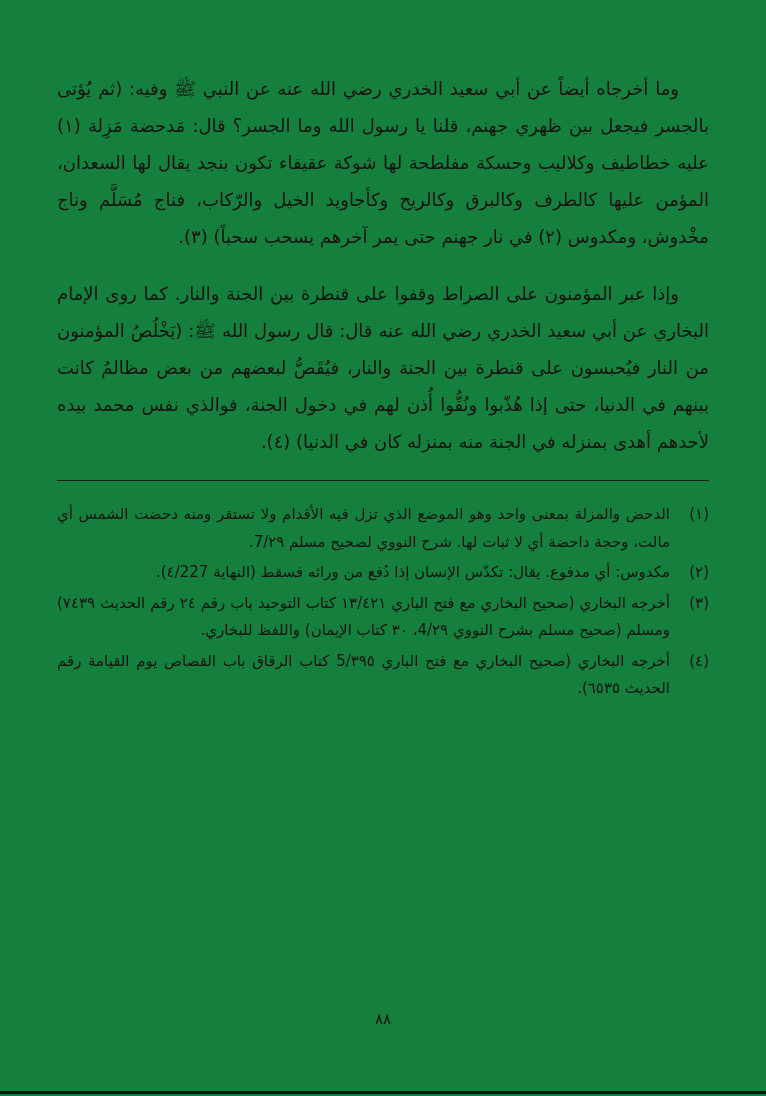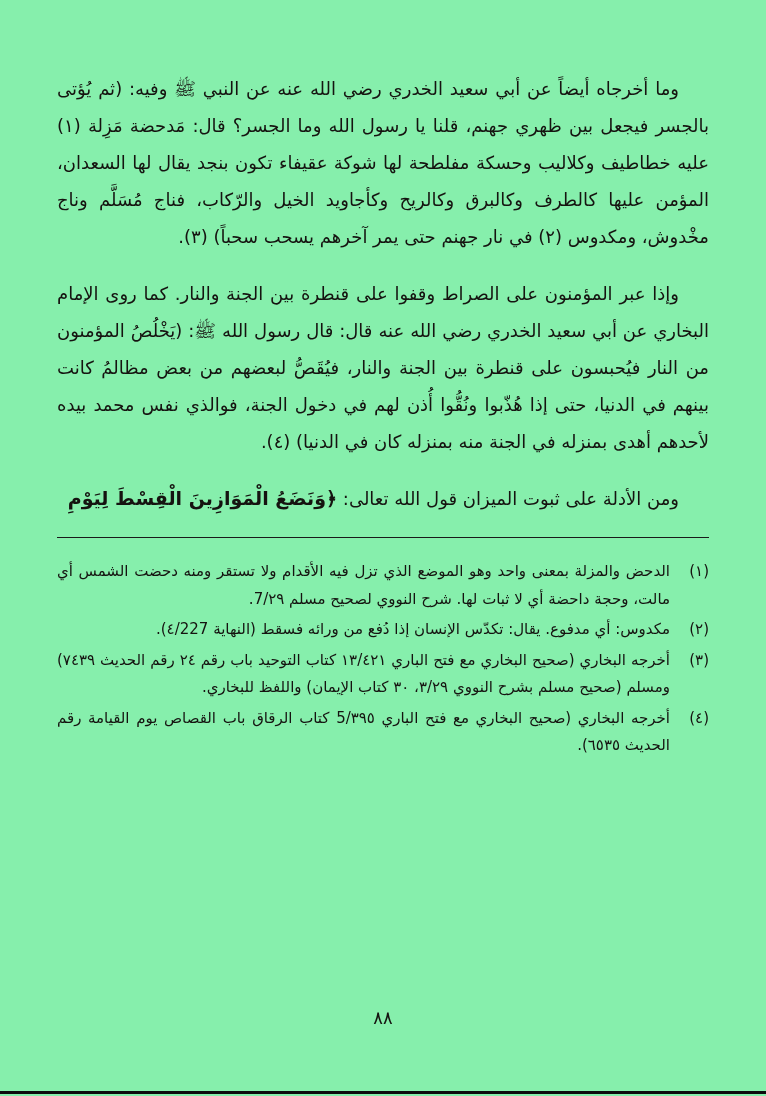--- a/index.html
+++ b/index.html
@@ -5,21 +5,21 @@
   html, body {
     margin: 0;
     padding: 0;
     background: #ffffff;
   }
   .page {
     position: relative;
     width: 766px;
     height: 1096px;
     margin: 0 auto;
-    background: #86efac;
+    background: #15803d;
     overflow: hidden;
     direction: rtl;
     color: #151310;
     font-family: "DejaVu Sans", sans-serif;
   }
   .text-block {
     position: absolute;
     top: 70px;
     right: 57px;
     width: 652px;
@@ -58,21 +58,21 @@
   }
   .fn-text {
     flex: 1;
   }
   .page-number {
     position: absolute;
     bottom: 68px;
     left: 0;
     width: 100%;
     text-align: center;
-    font-size: 18px;
+    font-size: 15px;
     letter-spacing: 2px;
   }
   .scan-edge {
     position: absolute;
     bottom: 2px;
     left: 0;
     width: 100%;
     height: 3px;
     background: #0c0c0c;
   }
@@ -82,39 +82,38 @@
 
 <div class="page">
 
   <div class="text-block">
 
     <p class="para">وما أخرجاه أيضاً عن أبي سعيد الخدري رضي الله عنه عن النبي ﷺ وفيه: (ثم يُؤتى بالجسر فيجعل بين ظهري جهنم، قلنا يا رسول الله وما الجسر؟ قال: مَدحضة مَزِلة (١) عليه خطاطيف وكلاليب وحسكة مفلطحة لها شوكة عقيفاء تكون بنجد يقال لها السعدان، المؤمن عليها كالطرف وكالبرق وكالريح وكأجاويد الخيل والرّكاب، فناج مُسَلَّم وناج مخْدوش، ومكدوس (٢) في نار جهنم حتى يمر آخرهم يسحب سحباً) (٣).</p>
 
     <p class="para">وإذا عبر المؤمنون على الصراط وقفوا على قنطرة بين الجنة والنار. كما روى الإمام البخاري عن أبي سعيد الخدري رضي الله عنه قال: قال رسول الله ﷺ: (يَخْلُصُ المؤمنون من النار فيُحبسون على قنطرة بين الجنة والنار، فيُقَصُّ لبعضهم من بعض مظالمُ كانت بينهم في الدنيا، حتى إذا هُذّبوا ونُقُّوا أُذن لهم في دخول الجنة، فوالذي نفس محمد بيده لأحدهم أهدى بمنزله في الجنة منه بمنزله كان في الدنيا) (٤).</p>
 
 
-    <p class="para"><span>ومن الأدلة على ثبوت الميزان قول الله تعالى: </span><span class="verse">﴿وَنَضَعُ الْمَوَازِينَ الْقِسْطَ لِيَوْمِ</span></p>
 
     <hr class="fn-sep">
 
     <section class="footnotes">
 
       <div class="footnote">
         <span class="fn-marker">(١)</span>
         <span class="fn-text">الدحض والمزلة بمعنى واحد وهو الموضع الذي تزل فيه الأقدام ولا تستقر ومنه دحضت الشمس أي مالت، وحجة داحضة أي لا ثبات لها. شرح النووي لصحيح مسلم 7/٢٩.</span>
       </div>
 
       <div class="footnote">
         <span class="fn-marker">(٢)</span>
         <span class="fn-text">مكدوس: أي مدفوع. يقال: تكدّس الإنسان إذا دُفع من ورائه فسقط (النهاية ٤/227).</span>
       </div>
 
       <div class="footnote">
         <span class="fn-marker">(٣)</span>
-        <span class="fn-text">أخرجه البخاري (صحيح البخاري مع فتح الباري ١٣/٤٢١ كتاب التوحيد باب رقم ٢٤ رقم الحديث ٧٤٣٩) ومسلم (صحيح مسلم بشرح النووي ٣/٢٩، ٣٠ كتاب الإيمان) واللفظ للبخاري.</span>
+        <span class="fn-text">أخرجه البخاري (صحيح البخاري مع فتح الباري ١٣/٤٢١ كتاب التوحيد باب رقم ٢٤ رقم الحديث ٧٤٣٩) ومسلم (صحيح مسلم بشرح النووي 4/٢٩، ٣٠ كتاب الإيمان) واللفظ للبخاري.</span>
       </div>
 
       <div class="footnote">
         <span class="fn-marker">(٤)</span>
         <span class="fn-text">أخرجه البخاري (صحيح البخاري مع فتح الباري 5/٣٩٥ كتاب الرقاق باب القصاص يوم القيامة رقم الحديث ٦٥٣٥).</span>
       </div>
 
     </section>
 
   </div>

